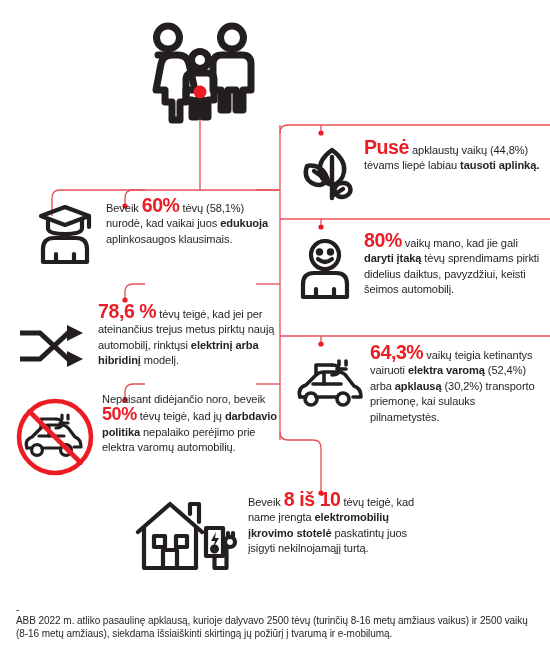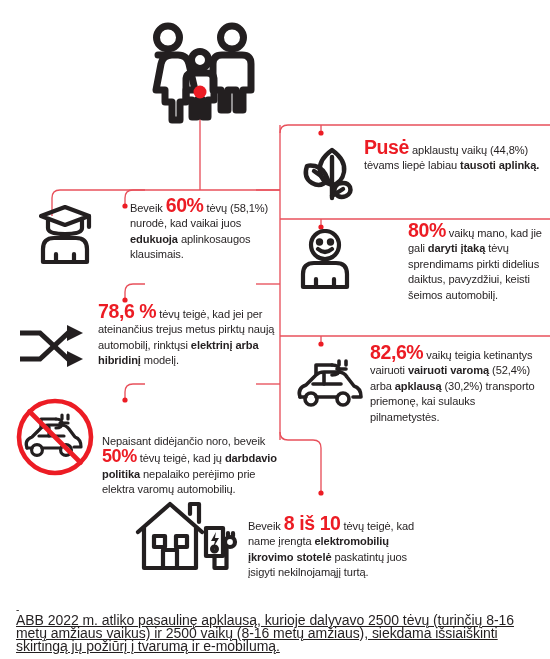--- a/index.html
+++ b/index.html
@@ -20,47 +20,47 @@
   
   .stat { position: absolute; display: flex; align-items: flex-start; }
   .stat-icon { flex: 0 0 auto; display: flex; align-items: center; justify-content: center; }
   .stat-text { font-size: 11.1px; line-height: 15.4px; letter-spacing: -0.1px; }
   .stat-text b { font-weight: bold; }
   .big { color: #ec1c24; font-weight: bold; font-size: 19.5px; letter-spacing: -0.4px; }
   .big.sm { font-size: 18px; }
 
   
   #block-puse    { left: 294px; top: 140px;  width: 252px; }
-  #block-80      { left: 294px; top: 223px;  width: 252px; gap: 44px; }
+  #block-80      { left: 294px; top: 233px;  width: 252px; }
   #block-826     { left: 294px; top: 345px;  width: 252px; }
   #block-puse .stat-icon { width: 62px; height: 62px; margin-right: 8px; margin-top: 4px; }
   #block-80   .stat-icon { width: 62px; height: 62px; margin-right: 8px; margin-top: 6px; }
   #block-826  .stat-icon { width: 70px; height: 58px; margin-right: 6px; margin-top: 10px; }
   #block-puse .stat-text { width: 176px; }
   #block-80   .stat-text { width: 176px; }
   #block-826  .stat-text { width: 172px; }
 
   
-  #block-60   { left: 34px;  top: 198px; width: 248px; gap: 24px; }
+  #block-60   { left: 34px;  top: 198px; width: 248px; }
   #block-786  { left: 20px;  top: 304px; width: 262px; }
   #block-50   { left: 14px;  top: 392px; width: 268px; }
   #block-8is10{ left: 134px; top: 492px; width: 300px; }
   #block-60   .stat-icon { width: 62px; height: 62px; margin-right: 10px; margin-top: 6px; }
   #block-786  .stat-icon { width: 70px; height: 52px; margin-right: 8px; margin-top: 16px; }
   #block-50   .stat-icon { width: 82px; height: 78px; margin-right: 6px; margin-top: 6px; }
   #block-8is10 .stat-icon { width: 104px; height: 80px; margin-right: 10px; margin-top: 6px; }
   #block-60   .stat-text { width: 172px; }
   #block-786  .stat-text { width: 180px; }
-  #block-50   .stat-text { width: 178px; margin-top: 42px; }
-  #block-8is10 .stat-text { width: 182px; margin-top: 24px; }
+  #block-50   .stat-text { width: 178px; }
+  #block-8is10 .stat-text { width: 182px; }
 
   
   #footer { position: absolute; left: 16px; top: 605px; width: 524px; }
   #footer .dash { font-size: 10px; line-height: 9px; color: #231f20; }
-  #footer .note { font-size: 14px; line-height: 13px; color: #231f20; letter-spacing: -0.05px; text-decoration: underline; }
+  #footer .note { font-size: 10px; line-height: 13px; color: #231f20; letter-spacing: -0.05px; }
 </style>
 </head>
 <body>
 
 <div id="infographic">
 
   <svg class="connectors" viewBox="0 0 550 659" width="550" height="659">
     <g fill="none" stroke="#e8505b" stroke-width="1.35">
 
       <path d="M200,110 L200,190"></path>
@@ -176,21 +176,21 @@
           <path d="M30,19 v10"></path>
           <path d="M22,19 L22,10 h16"></path>
           <path d="M38,10 q7,0 7,5 q0,5 -7,5"></path>
           <path d="M45,6 v4"></path>
           <path d="M52,6 v4"></path>
           <path d="M43,14 h9"></path>
         </g>
       </svg>
     </div>
     <div class="stat-text">
-      <span class="big">82,6%</span><span> vaikų teigia ketinantys vairuoti </span><b>vairuoti varomą</b><span> (52,4%) arba </span><b>apklausą</b><span> (30,2%) transporto priemonę, kai sulauks pilnametystės.</span>
+      <span class="big">64,3%</span><span> vaikų teigia ketinantys vairuoti </span><b>elektra varomą</b><span> (52,4%) arba </span><b>apklausą</b><span> (30,2%) transporto priemonę, kai sulauks pilnametystės.</span>
     </div>
   </div>
 
   <div class="stat" id="block-60">
     <div class="stat-icon">
       <svg viewBox="0 0 62 62" width="62" height="62">
         <g fill="none" stroke="#231f20" stroke-width="4.2" stroke-linecap="round" stroke-linejoin="round">
           <path d="M31,3 L55,12 L31,21 L7,12 Z"></path>
           <path d="M14,15 v9 q0,6 17,6 q17,0 17,-6 v-9"></path>
           <path d="M55,12 v11"></path>

